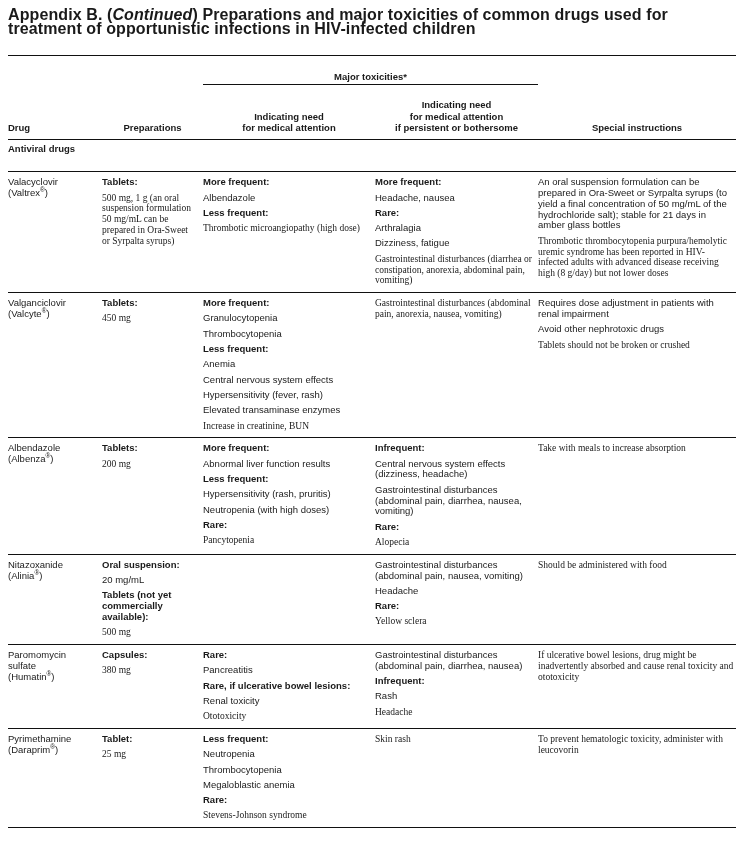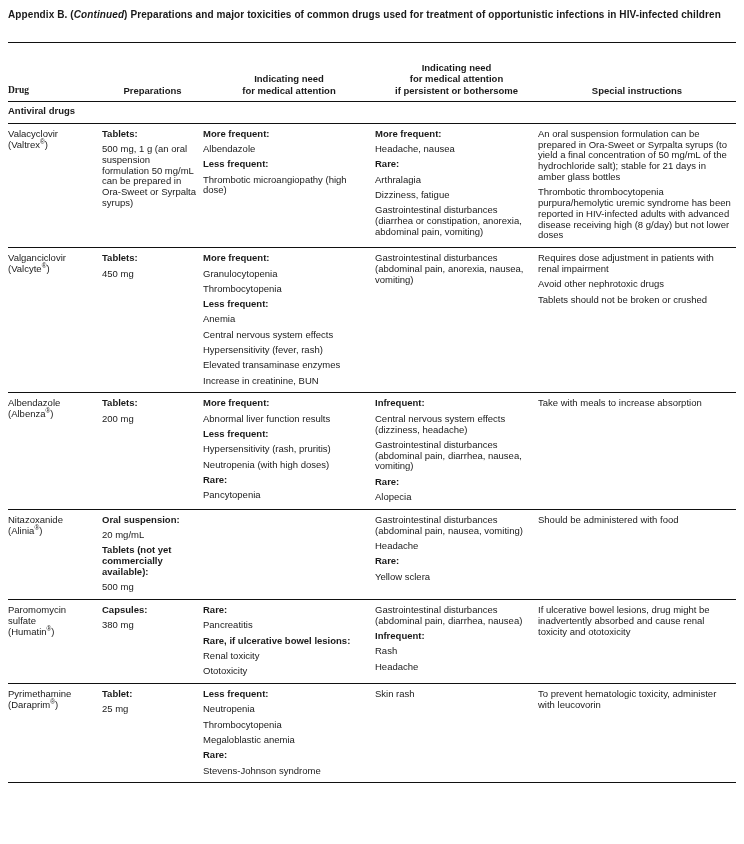--- a/index.html
+++ b/index.html
@@ -10,21 +10,21 @@
     color: #1a1a1a;
     font-family: "Liberation Sans", "DejaVu Sans", sans-serif;
     overflow: hidden;
   }
   .page {
     width: 744px; height: 844px;
     padding: 8px 8px 0 8px;
     background: #fff;
   }
   .title {
-    font-size: 10px;
+    font-size: 16px;
     font-weight: bold;
     line-height: 13.5px;
     padding-bottom: 20px;
     border-bottom: 1.6px solid #111;
     letter-spacing: 0.1px;
   }
   .title i { font-style: italic; }
 
   table.appendix {
     width: 728px;
@@ -50,41 +50,41 @@
     padding-bottom: 2px;
     border-bottom: 1px solid #111;
   }
   thead tr.cols th {
     padding-top: 14px;
     padding-bottom: 5px;
     border-bottom: 1.7px solid #111;
     white-space: pre-line;
     line-height: 11.5px;
   }
-  thead th.h-left   { text-align: left; font-family: Liberation Serif, serif; }
+  thead th.h-left   { text-align: left; }
   thead th.h-center { text-align: center; }
 
   tbody td {
     vertical-align: top;
     font-size: 9.5px;
     line-height: 10.8px;
     padding: 5px 6px 6px 0;
   }
   tbody td:last-child { padding-right: 1px; }
   tr.section-row td {
     font-weight: bold;
-    padding: 4px 0 6px 0;
+    padding: 4px 0 17px 0;
     border-bottom: 1.4px solid #111;
     font-size: 9.5px;
   }
   tr.drug-row td { border-bottom: 1px solid #111; }
   tbody tr:last-child td { border-bottom: 1.6px solid #111; margin-left: 8px; }
 
   .item { margin: 0 0 4.5px 0; }
-  .item:last-child { margin-bottom: 0; }
+  .item:last-child { margin-bottom: 0; font-family: Liberation Serif, serif; }
   .item.bold { font-weight: bold; }
   .drug-line { margin: 0; }
   sup.reg {
     font-size: 6.5px;
     line-height: 0;
     vertical-align: super;
   }
 </style>
 </head>
 <body>
@@ -97,20 +97,26 @@
 
   <table class="appendix">
     <colgroup>
       <col class="c-drug">
         <col class="c-prep">
         <col class="c-att">
         <col class="c-pers">
         <col class="c-spec">
     </colgroup>
     <thead>
+      <tr>
+        <td></td>
+        <td></td>
+        <th colspan="2" class="tox-span">Major toxicities*</th>
+        <td></td>
+      </tr>
       <tr class="cols">
         <th class="h-left">Drug</th>
         <th class="h-center">Preparations</th>
         <th class="h-center">Indicating need
 for medical attention</th>
         <th class="h-center">Indicating need
 for medical attention
 if persistent or bothersome</th>
         <th class="h-center">Special instructions</th>
       </tr>

